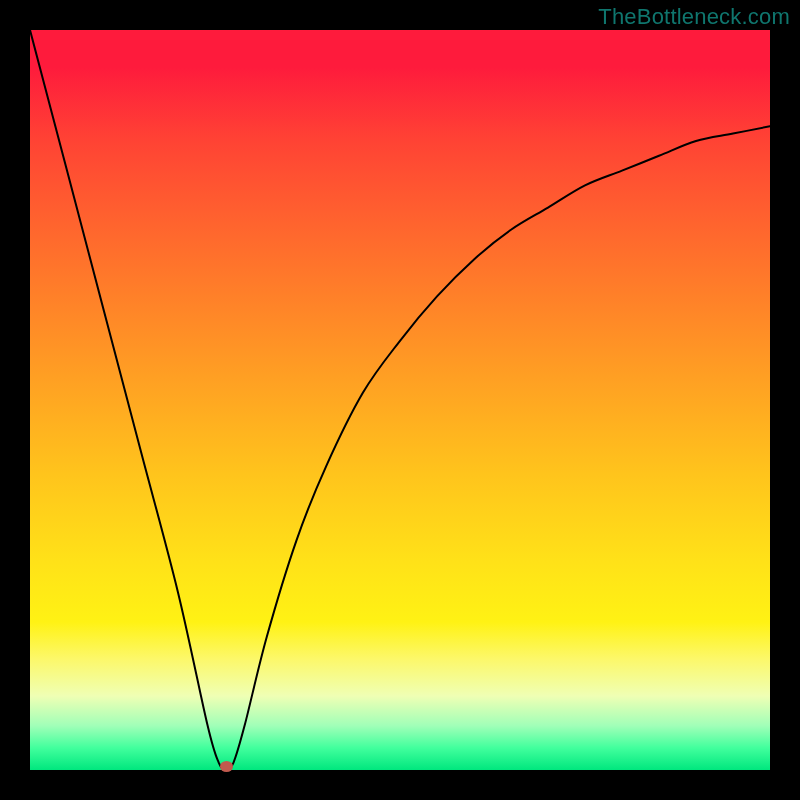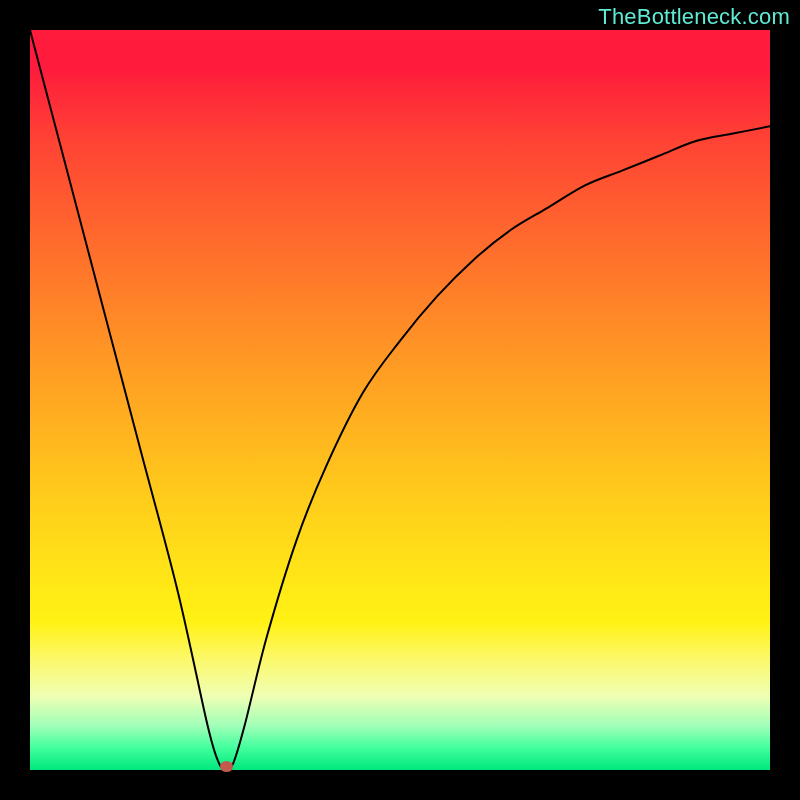--- a/index.html
+++ b/index.html
@@ -43,21 +43,21 @@
     position: absolute;
     left: 0;
     top: 0;
     width: 740px;
     height: 740px;
   }
   .watermark {
     position: absolute;
     top: 4px;
     right: 10px;
-    color: #5eead4;
+    color: #0f766e;
     font-size: 22px;
     font-weight: 500;
     letter-spacing: 0.2px;
   }
   .dot {
     position: absolute;
     width: 13px;
     height: 11px;
     border-radius: 50%;
     background: #c25a4e;

